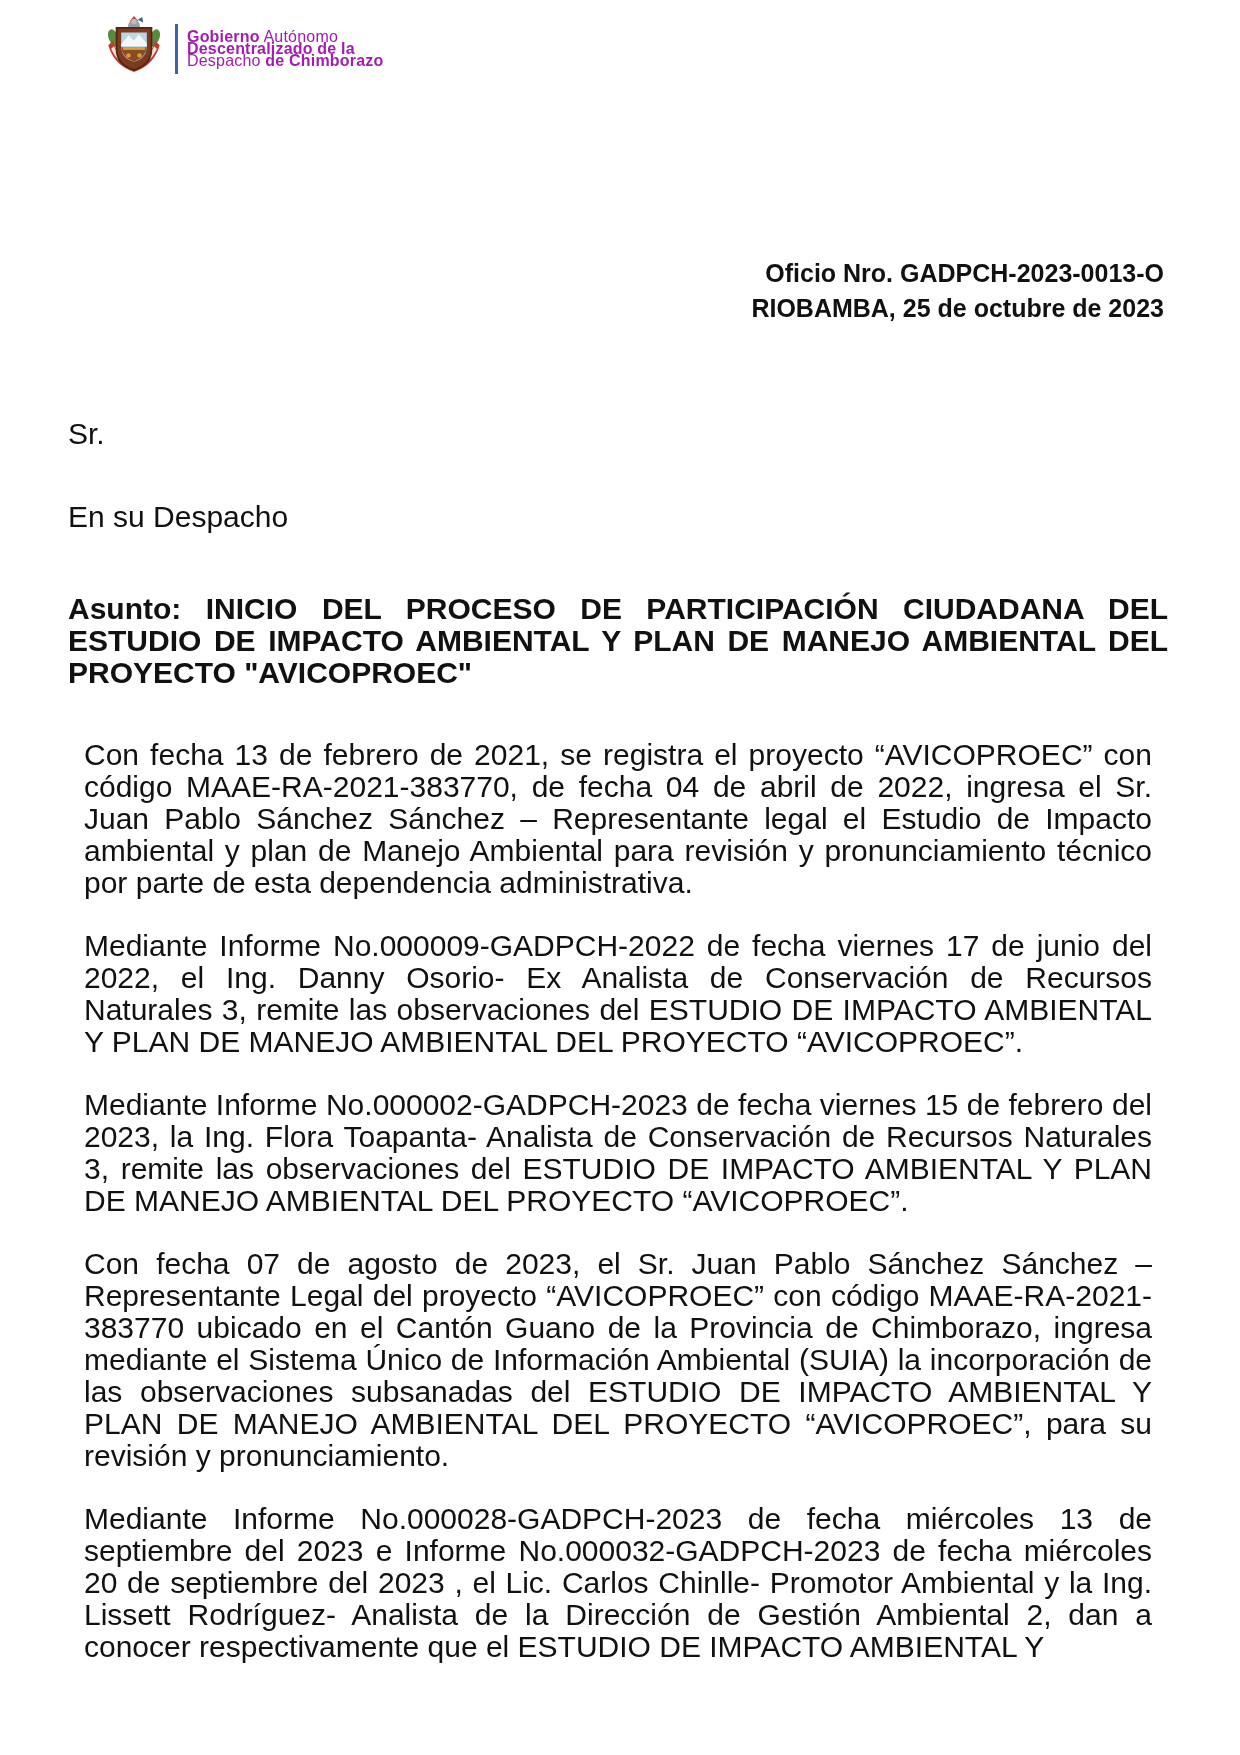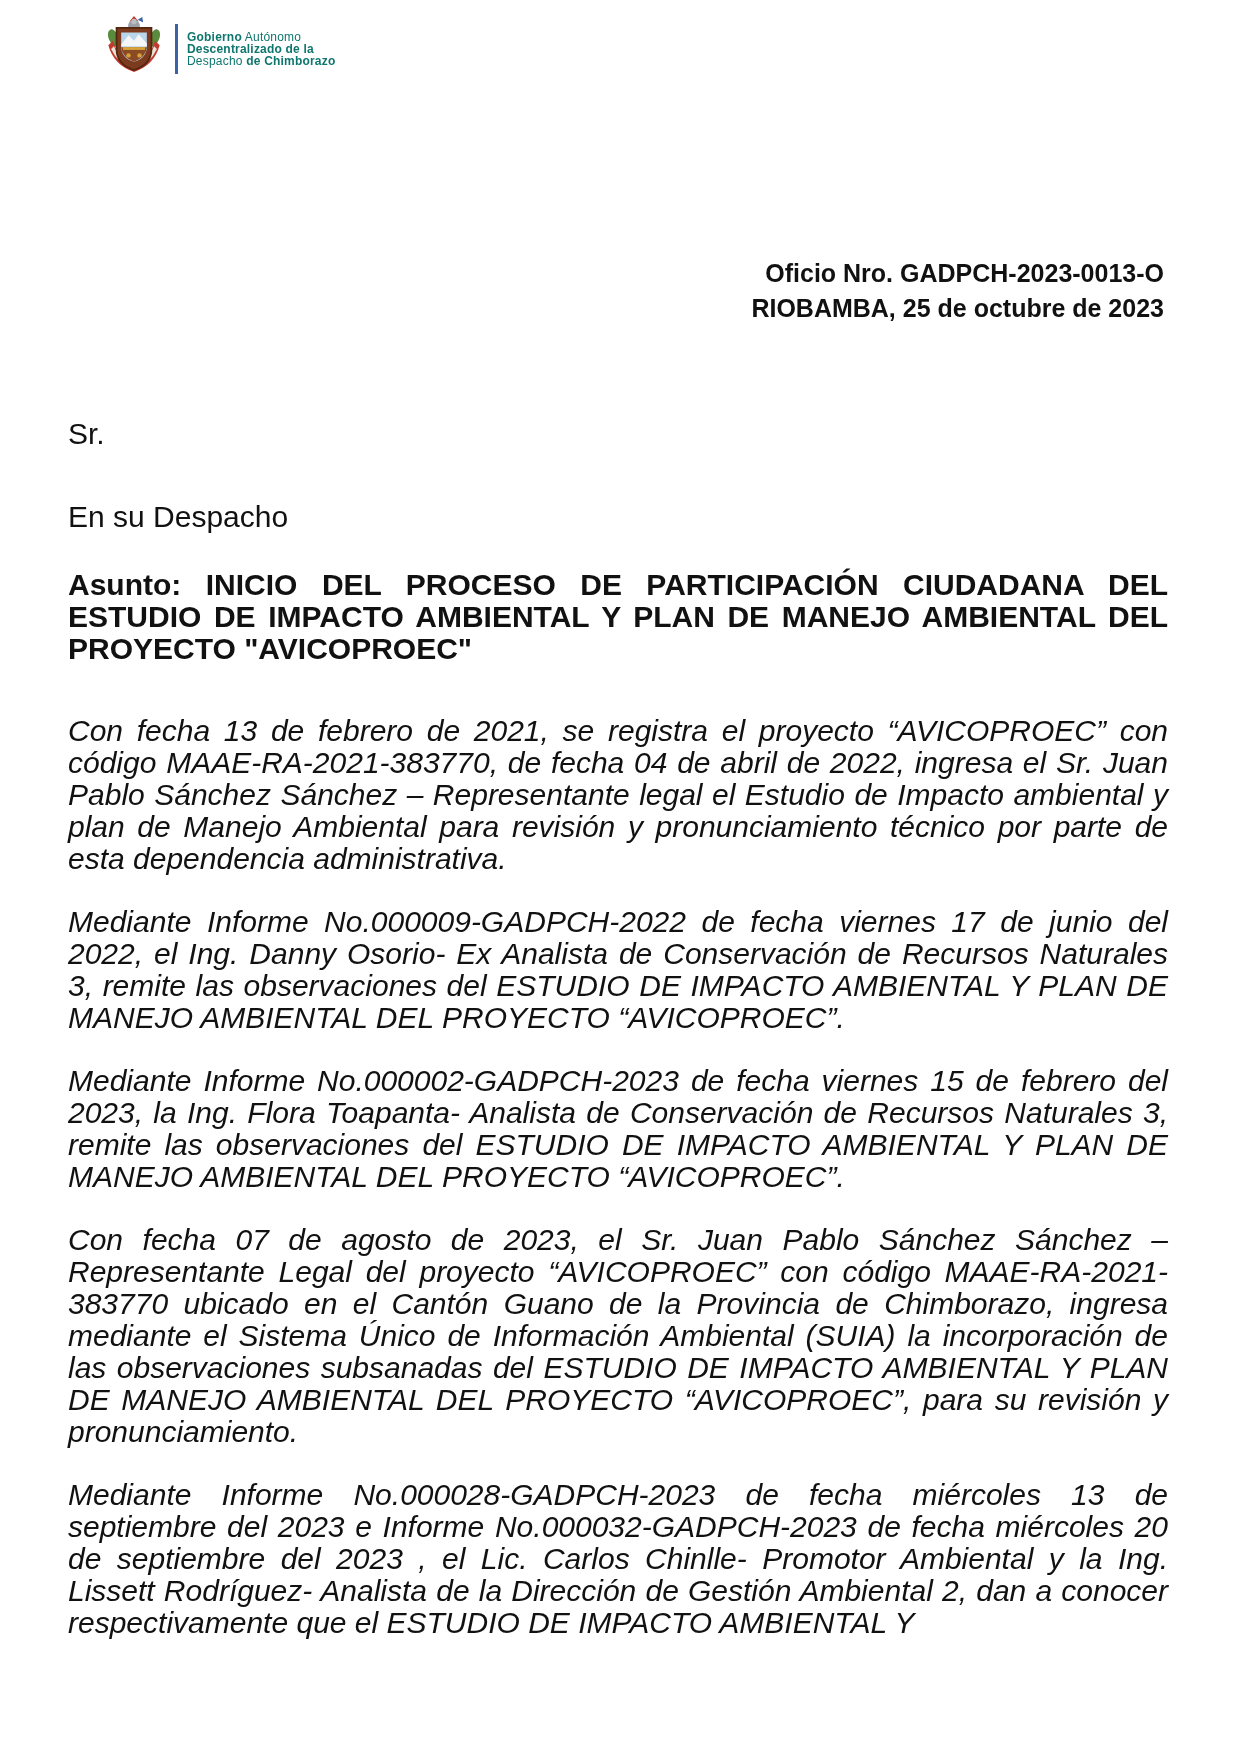--- a/index.html
+++ b/index.html
@@ -20,23 +20,23 @@
     display:flex;
     align-items:center;
   }
   .crest{width:68px;height:66px;display:block;}
   .logo-divider{
     width:3px;height:50px;
     background:#3c63a8;
     margin:0 9px 0 7px;
   }
   .logo-text{
-    font-size:12px;
+    font-size:16px;
     line-height:12px;
-    color:#0f766e;
+    color:#a21caf;
     letter-spacing:.2px;
     white-space:nowrap;
   }
   .logo-text b{font-weight:bold;}
 
   
   .oficio-block{
     position:absolute;
     top:256px; right:76px;
     text-align:right;
@@ -50,29 +50,28 @@
   .letter{
     position:absolute;
     left:68px; top:418px;
     width:1100px;
     font-size:30px;
     line-height:32px;
   }
   .addr-line{white-space:nowrap;}
   .despacho{margin-top:51px;white-space:nowrap;}
   .subject{
-    margin-top:36px;
+    margin-top:60px;
     font-weight:bold;
     text-align:justify;
   }
   .para{
-    margin:0;
+    margin:16px;
     margin-top:31px;
     text-align:justify;
-    font-style:italic;
   }
   .para.first{margin-top:50px;}
 </style>
 </head>
 <body>
 
 <div class="page">
 
   <div class="logo">
     <svg class="crest" viewBox="0 0 64 72" aria-hidden="true">

